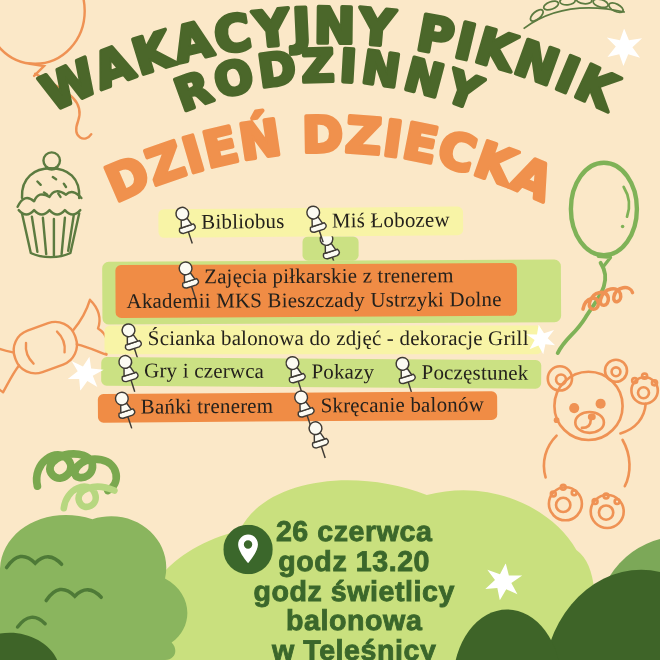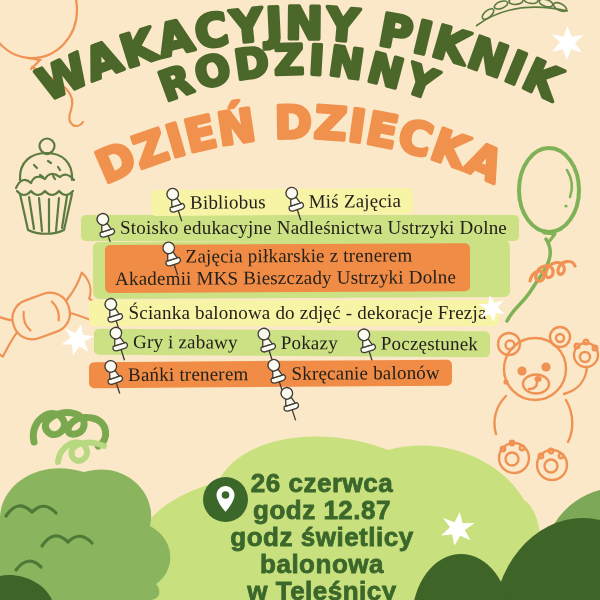--- a/index.html
+++ b/index.html
@@ -204,30 +204,29 @@
 
     <div class="row" id="row1">
       <span class="band hl-yellow">
         <svg class="pin">
             <use href="#pinsym"></use>
           </svg>
         <span class="ptext">Bibliobus</span>
         <svg class="pin gap">
             <use href="#pinsym"></use>
           </svg>
-        <span class="ptext">Miś Zajęcia</span>
+        <span class="ptext">Miś Łobozew</span>
       </span>
     </div>
 
     <div class="row" id="row2">
       <span class="band hl-green">
         <svg class="pin">
             <use href="#pinsym"></use>
           </svg>
-        <span class="ptext">Stoisko edukacyjne Nadleśnictwa Ustrzyki Dolne</span>
       </span>
     </div>
 
     <div class="row" id="row3wrap">
       <span id="row3green">
         <span id="row3orange">
           <span class="r3line">
             <svg class="pin">
                 <use href="#pinsym"></use>
               </svg>
@@ -236,30 +235,30 @@
           <span class="ptext">Akademii MKS Bieszczady Ustrzyki Dolne</span>
         </span>
       </span>
     </div>
 
     <div class="row" id="row4">
       <span class="band hl-yellow">
         <svg class="pin">
             <use href="#pinsym"></use>
           </svg>
-        <span class="ptext">Ścianka balonowa do zdjęć - dekoracje Frezja</span>
+        <span class="ptext">Ścianka balonowa do zdjęć - dekoracje Grill</span>
       </span>
     </div>
 
     <div class="row" id="row5">
       <span class="band hl-green">
         <svg class="pin">
             <use href="#pinsym"></use>
           </svg>
-        <span class="ptext">Gry i zabawy</span>
+        <span class="ptext">Gry i czerwca</span>
         <svg class="pin gap">
             <use href="#pinsym"></use>
           </svg>
         <span class="ptext">Pokazy</span>
         <svg class="pin gap">
             <use href="#pinsym"></use>
           </svg>
         <span class="ptext">Poczęstunek</span>
       </span>
     </div>
@@ -285,21 +284,21 @@
       </span>
     </div>
   </div>
 
   <svg id="location-icon" width="45" height="45" viewBox="0 0 40 40">
     <circle cx="20" cy="20" r="20" fill="var(--event-text)"></circle>
     <path d="M20 8 c-4.4 0-8 3.6-8 8 0 6 8 15 8 15 s8-9 8-15 c0-4.4-3.6-8-8-8 z m0 11.4 a3.4 3.4 0 1 1 0-6.8 a3.4 3.4 0 0 1 0 6.8 z" fill="#ffffff" fill-rule="evenodd"></path>
   </svg>
   <div id="event-text">
     <div>26 czerwca</div>
-    <div>godz 12.87</div>
+    <div>godz 13.20</div>
     <div>godz świetlicy</div>
     <div>balonowa</div>
     <div>w Teleśnicy</div>
   </div>
 
   <svg class="star" style="left:551px;top:26px" width="34" height="34" viewBox="0 0 27 27">
       <use href="#starsym"></use>
     </svg>
   <svg class="star" style="left:62px;top:324px;transform:rotate(14deg)" width="32" height="32" viewBox="0 0 27 27">
       <use href="#starsym"></use>

